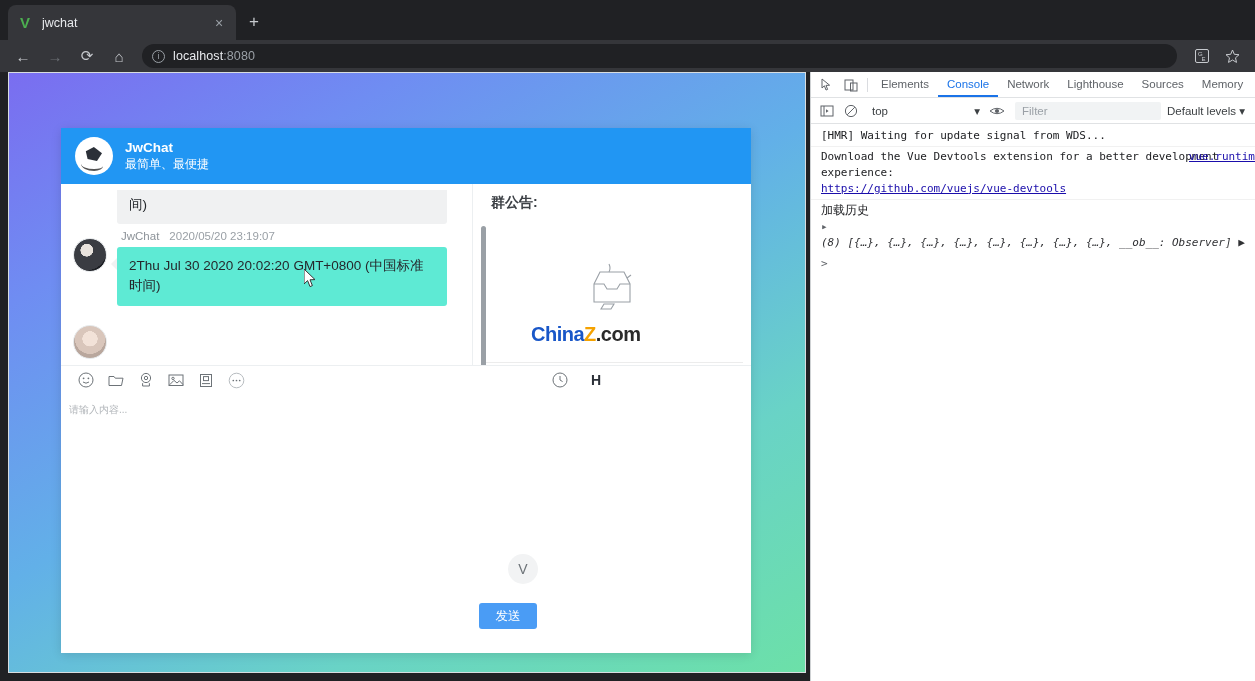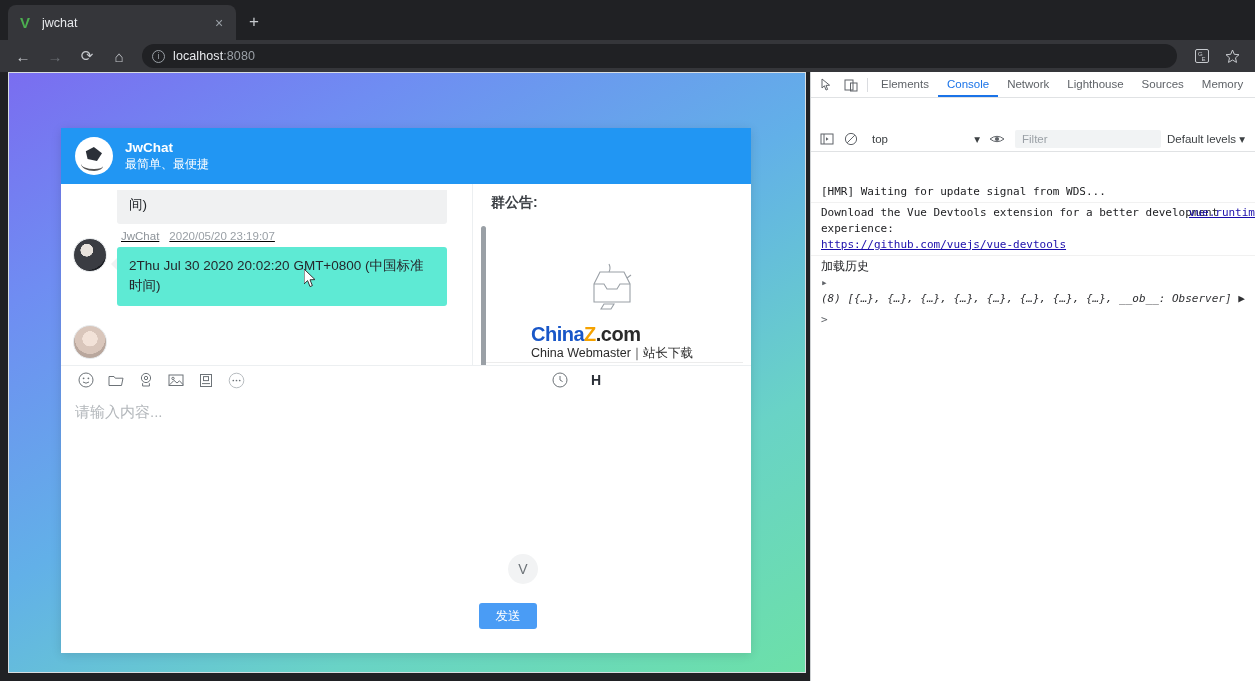--- a/index.html
+++ b/index.html
@@ -102,21 +102,21 @@
   .ch-sub { font-size: 12px; }
 
   .chat-body { flex: 1; display: flex; min-height: 0; position: relative; }
 
   
   .msgcol {
     width: 412px; flex: 0 0 412px; position: relative;
     border-right: 1px solid #eceff1; overflow: hidden;
   }
   .msglist { position: absolute; left: 0; top: 0; right: 0; bottom: 0; padding: 6px 0 0 0; }
-  .msg { display: flex; padding: 0 12px; margin-bottom: 7px; text-decoration: underline; }
+  .msg { display: flex; padding: 0 12px; margin-bottom: 7px; }
   .avatar {
     width: 34px; height: 34px; border-radius: 50%; flex: 0 0 34px;
     margin-right: 10px; margin-top: 12px; background-size: cover; background-position: center;
     border: 1px solid #e6e9eb;
   }
   .av-a { background: radial-gradient(circle at 40% 35%, #e8e2dc 0 22%, #3a3c42 23% 70%, #1d1f24 71%); }
   .av-b { background: radial-gradient(circle at 50% 40%, #f2e2d8 0 30%, #d9c6bb 31% 60%, #b9a79d 61%); }
   .msg-main { flex: 1; min-width: 0; }
   .msg-meta { font-size: 11.5px; color: #9aa0a6; padding: 4px 0 5px 4px; }
   .msg-meta .nm { color: #8d9399; margin-right: 10px; }
@@ -176,37 +176,37 @@
   .tools-right { position: absolute; right: 150px; display: flex; align-items: center; }
   .tr-h { font-size: 14px; font-weight: bold; color: #2b3038; margin-left: 14px; cursor: pointer; }
 
   .vbtn {
     position: absolute; left: 500px; top: 482px; width: 30px; height: 30px;
     border-radius: 50%; background: #f2f3f4; color: #6d7378;
     display: flex; align-items: center; justify-content: center; font-size: 14px; cursor: pointer;
   }
 
   .chat-input {
-    flex: 1; padding: 8px 14px; font-size: 15px; color: #b3b7bb; cursor: text;
+    flex: 1; padding: 8px 8px; font-size: 10px; color: #b3b7bb; cursor: text;
     min-height: 0;
   }
   .chat-send { height: 62px; position: relative; flex: 0 0 62px; }
   .sendbtn {
     position: absolute; left: 418px; top: 12px; width: 58px; height: 26px;
     background: #4a9cf5; color: #fff; font-size: 12.5px; border: 0; border-radius: 3px;
     cursor: pointer; font-family: inherit;
   }
 
   .cursor { position: absolute; left: 296px; top: 197px; width: 13px; height: 19px; z-index: 20; }
 
   
   .devtools {
     position: absolute; left: 810px; top: 72px; width: 445px; height: 609px;
     background: #ffffff; border-left: 1px solid #cfd2d4;
-    display: flex; flex-direction: column; gap: 28px;
+    display: flex; flex-direction: column;
   }
   .dt-tabs {
     height: 26px; flex: 0 0 26px; display: flex; align-items: center;
     border-bottom: 1px solid #e0e2e4; padding-left: 4px;
   }
   .dt-ic {
     width: 24px; height: 22px; display: flex; align-items: center; justify-content: center;
     color: #5f6368; cursor: pointer;
   }
   .dt-sep { width: 1px; height: 14px; background: #dadce0; margin: 0 4px; }
@@ -335,21 +335,20 @@
                 <path d="M45 16 l4 -3" stroke="#9aa0a6" stroke-width="1.1" fill="none"></path>
                 <path d="M22 42 l10 0 l-3 5 l-10 0 z" fill="#fff" stroke="#9aa0a6" stroke-width="1.1"></path>
               </svg>
             </span>
           </div>
           <div class="side-divider"></div>
           <div class="side-sub">当前群成员</div>
 
           <div class="watermark">
             <div class="wm-main"><span class="wm-c1">China</span><span class="wm-c2">Z</span><span class="wm-c3">.com</span></div>
-            <div class="wm-sub">China Webmaster｜站长下载</div>
           </div>
         </div>
       </div>
 
       <div class="chat-tools">
         <span class="ti">
           <svg width="16" height="16" viewBox="0 0 16 16">
               <circle cx="8" cy="8" r="7" fill="none" stroke="#6d7378"></circle>
               <circle cx="5.6" cy="6.3" r=".9" fill="#6d7378"></circle>
               <circle cx="10.4" cy="6.3" r=".9" fill="#6d7378"></circle>

